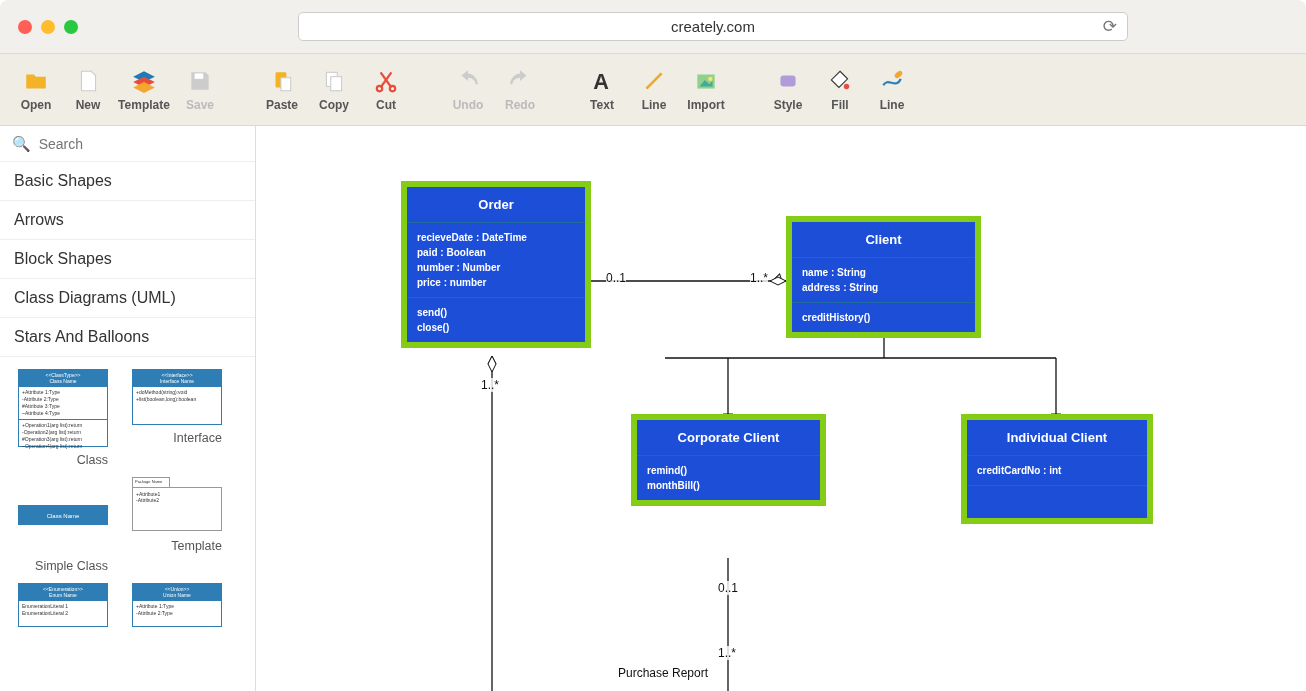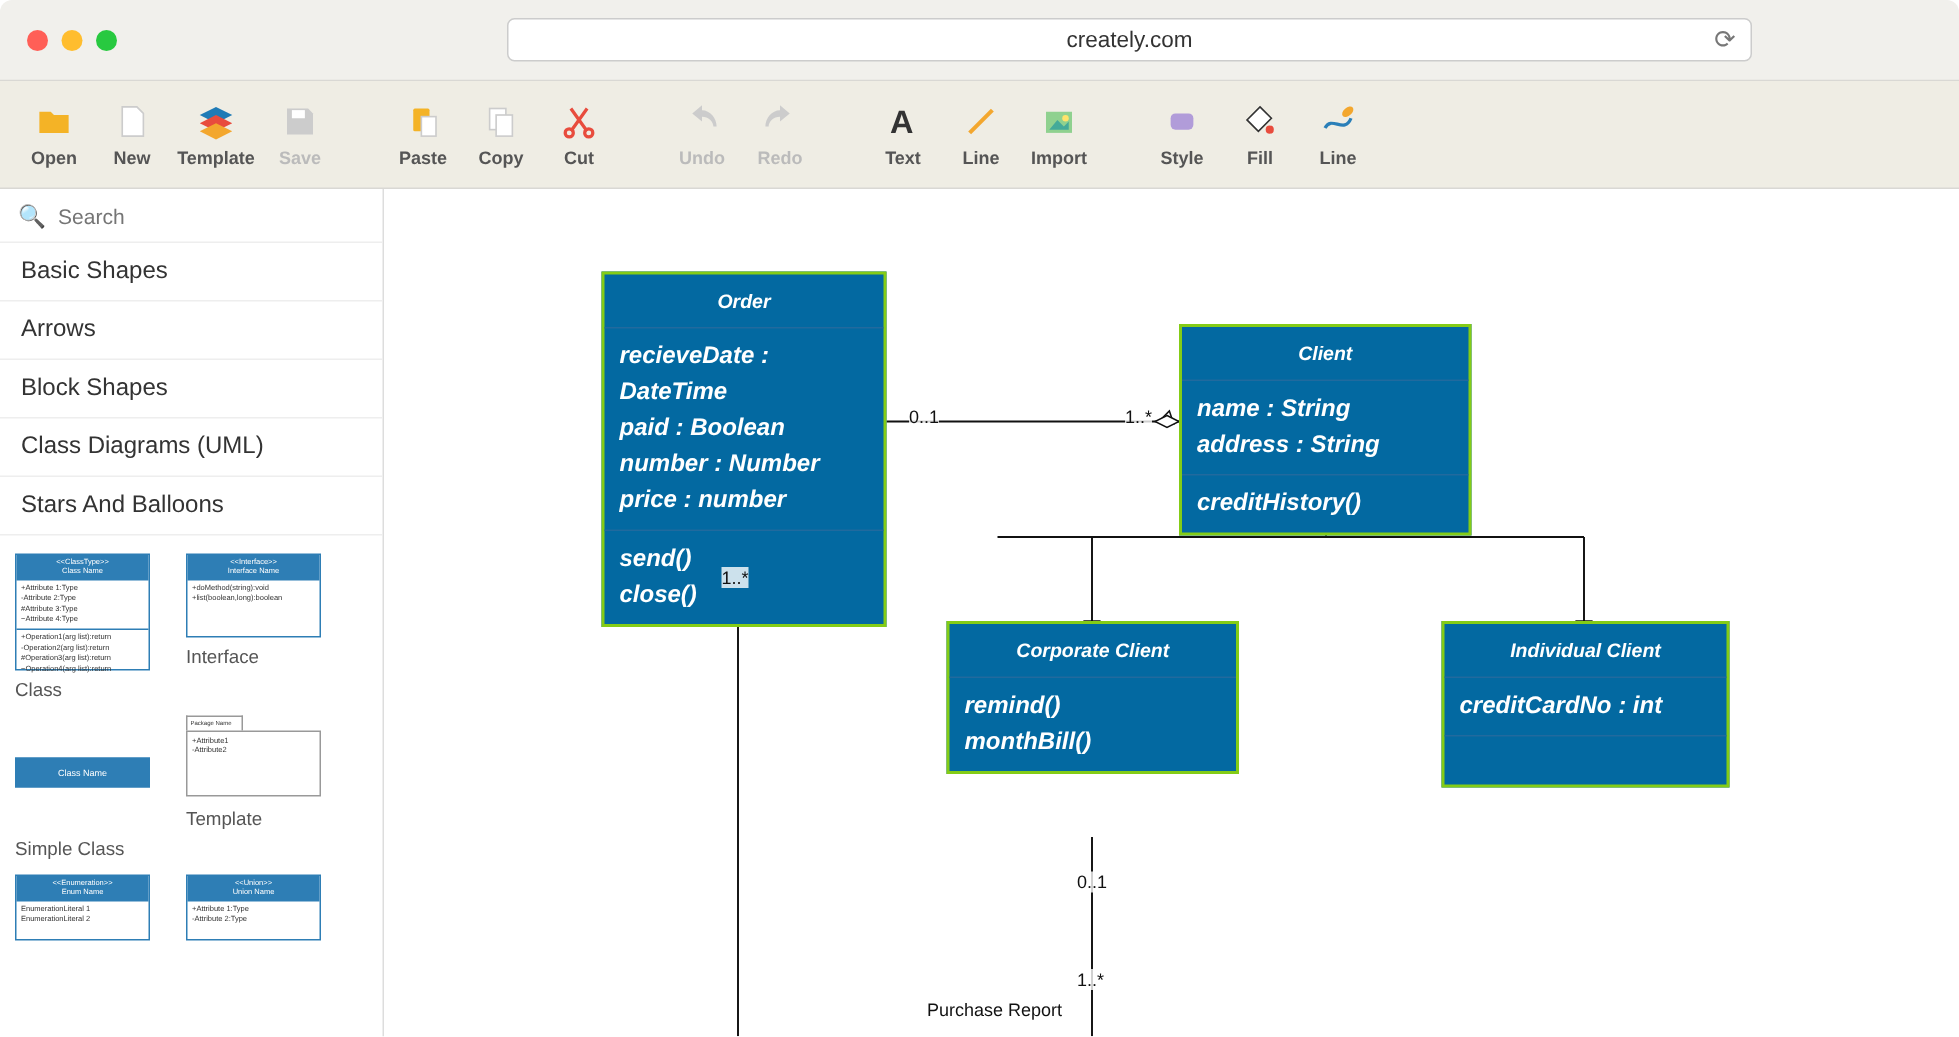--- a/index.html
+++ b/index.html
@@ -5,58 +5,58 @@
 * { box-sizing: border-box; margin: 0; padding: 0; font-family: -apple-system, "Helvetica Neue", Arial, sans-serif; }
 body { width: 1306px; height: 691px; background: #fff; overflow: hidden; }
 
 
 .browser-chrome { height: 54px; background: #f1f0ec; border-bottom: 1px solid #d9d8d4; display: flex; align-items: center; padding: 0 18px; border-radius: 8px 8px 0 0;}
 .traffic { display: flex; gap: 9px; margin-right: 220px;}
 .dot { width: 14px; height: 14px; border-radius: 50%; }
 .dot.red { background: #ff5f57; }
 .dot.yellow { background: #ffbd2e; }
 .dot.green { background: #28c940; }
-.urlbar { flex: 1; max-width: 830px; height: 29px; background: #fff; border: 1px solid #ccc; border-radius: 5px; display: flex; align-items: center; justify-content: center; font-size: 15px; color: #333; position: relative; margin-left: 40px;}
+.urlbar { flex: 1; max-width: 830px; height: 29px; background: #fff; border: 1px solid #ccc; border-radius: 5px; display: flex; align-items: center; justify-content: center; font-size: 15px; color: #333; position: relative;}
 .reload { position: absolute; right: 10px; color: #777; font-size: 17px;}
 
 
 .toolbar { height: 72px; background: #efede4; border-bottom: 1px solid #d9d8d4; display: flex; align-items: center; padding: 0 10px; gap: 0;}
 .tool { width: 52px; display: flex; flex-direction: column; align-items: center; justify-content: center; gap: 3px; cursor: pointer; }
 .tool.wide { width: 60px; align-items: center;}
 .tool .ico { height: 28px; display: flex; align-items: center; justify-content: center; font-size: 24px;}
 .tool .lbl { font-size: 12px; color: #555; font-weight: bold; }
 .tool.disabled .lbl { color: #bbb; }
 .sep { width: 30px; }
 
 
 .main { display: flex; height: calc(691px - 54px - 72px); background: #fff;}
 .sidebar { width: 256px; border-right: 1px solid #ddd; display: flex; flex-direction: column; background: #fff;}
 .search-row { height: 36px; display: flex; align-items: center; padding: 0 12px; border-bottom: 1px solid #eee;}
 .search-row .sico { color: #999; margin-right: 8px; font-size: 15px;}
 .search-row input { border: none; outline: none; font-size: 14px; color: #666; flex: 1; background: transparent;}
 .cat { height: 39px; display: flex; align-items: center; padding: 0 14px; font-size: 16px; color: #333; border-bottom: 1px solid #eee; cursor: pointer;}
 .shapes-grid { padding: 12px 10px; display: flex; flex-wrap: wrap; gap: 10px 16px; overflow-y: auto;}
-.shape-item { width: 98px; display: flex; flex-direction: column; align-items: flex-start; gap: 6px; cursor: pointer;}
+.shape-item { width: 98px; display: flex; flex-direction: column; align-items: flex-end; gap: 6px; cursor: pointer;}
 .shape-thumb { width: 90px; height: 78px; border: 1px solid #2e7eb5; background: #fff; font-size: 5px; color: #333; display: flex; flex-direction: column;}
 .shape-thumb .th-head { background: #2e7eb5; color: #fff; text-align: center; padding: 2px 0; font-size: 5px;}
 .shape-thumb .th-body { flex: 1; padding: 2px 3px; border-top: 1px solid #2e7eb5; line-height: 1.4;}
 .shape-lbl { font-size: 12.5px; color: #555;}
 .shape-thumb.simple { height: 20px; background: #2e7eb5; color: #fff; font-size: 6px; text-align: center; line-height: 20px; margin-top: 28px; margin-bottom: 28px;}
 .shape-thumb.pkg { height: 56px; border: none;}
 .pkg-tab { width: 38px; height: 10px; border: 1px solid #999; border-bottom: none; font-size: 4px; padding: 1px 2px;}
 .pkg-body { border: 1px solid #999; height: 44px; padding: 3px; font-size: 5px;}
 .shape-thumb.small { height: 44px;}
 
 
 .canvas { flex: 1; position: relative; background: #fff; overflow: hidden;}
-.uml-class { position: absolute; background: #0369a1; border: 2px solid #84cc16; color: #fff; font-size: 12px; font-style: italic;}
+.uml-class { position: absolute; background: #1d4ed8; border: 6px solid #84cc16; color: #fff; font-size: 12px;}
 .uml-class .c-title { text-align: center; font-weight: bold; padding: 10px 6px; border-bottom: 1px solid #216a9e; font-size: 13px;}
 .uml-class .c-sect { padding: 7px 10px; border-bottom: 1px solid #216a9e; min-height: 18px;}
 .uml-class .c-sect:last-child { border-bottom: none;}
-.uml-class .c-line { line-height: 1.5; font-weight: bold; font-size: 16px;}
+.uml-class .c-line { line-height: 1.5; font-weight: bold; font-size: 10px;}
 
 .conn-label { position: absolute; font-size: 12px; color: #111; background: rgba(255,255,255,0.8);}
 svg.conns { position: absolute; top:0; left:0; width: 100%; height: 100%; pointer-events: none;}
 
 
 .tool svg { width: 26px; height: 26px; }
 </style>
 </head>
 <body>
 

